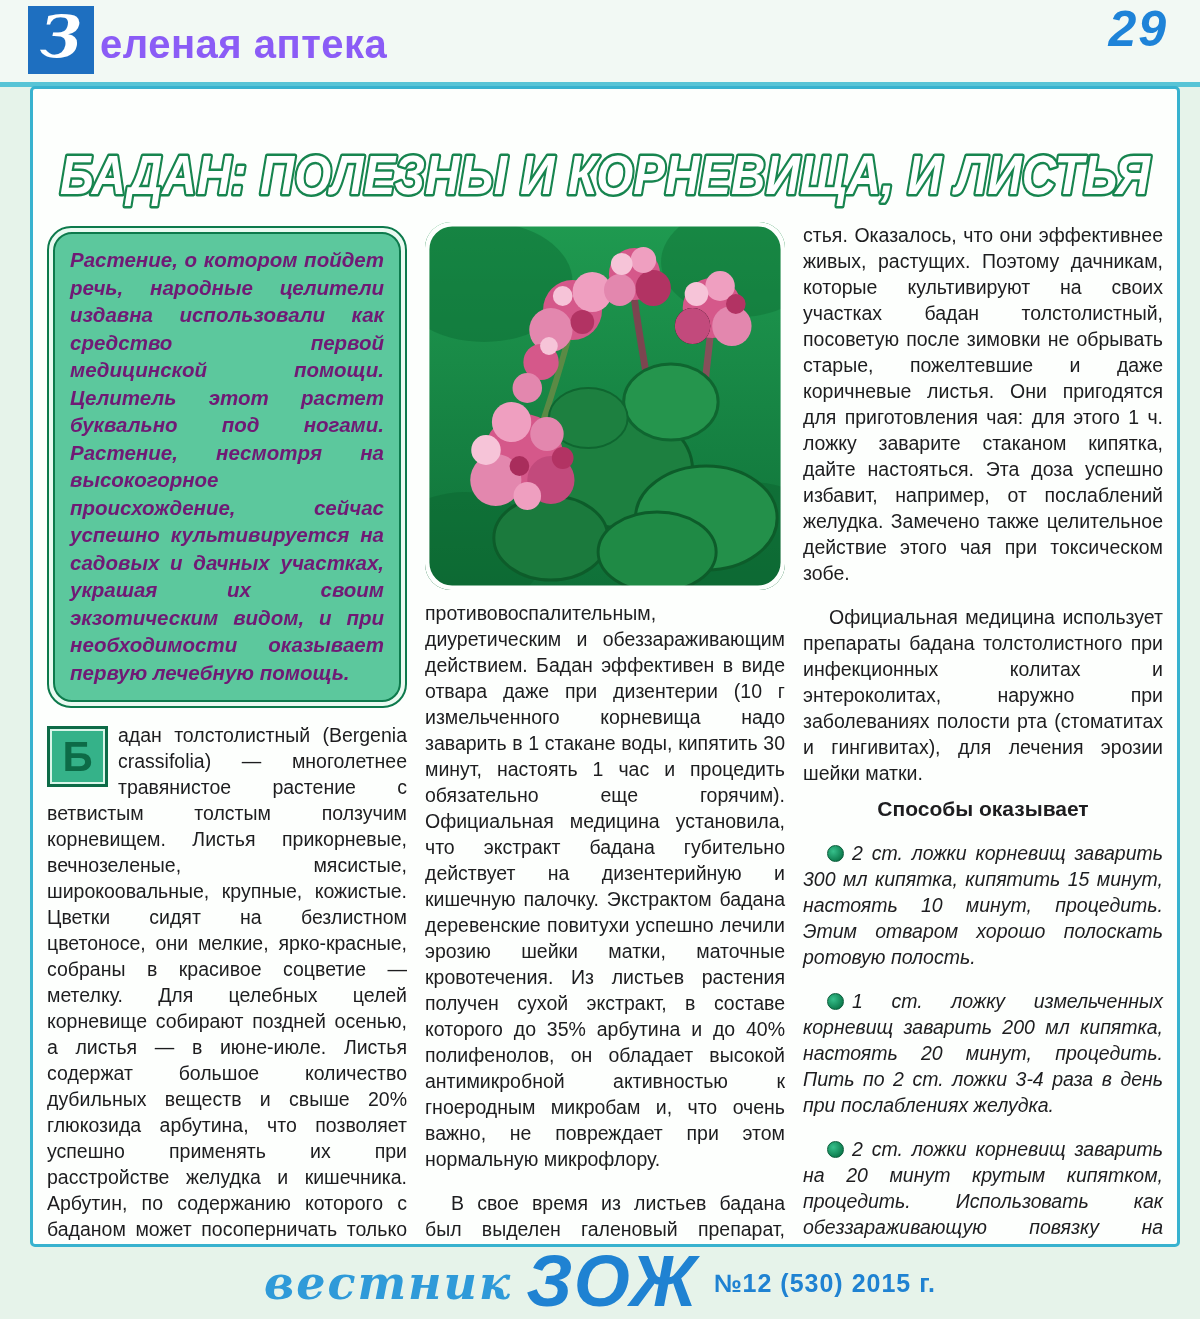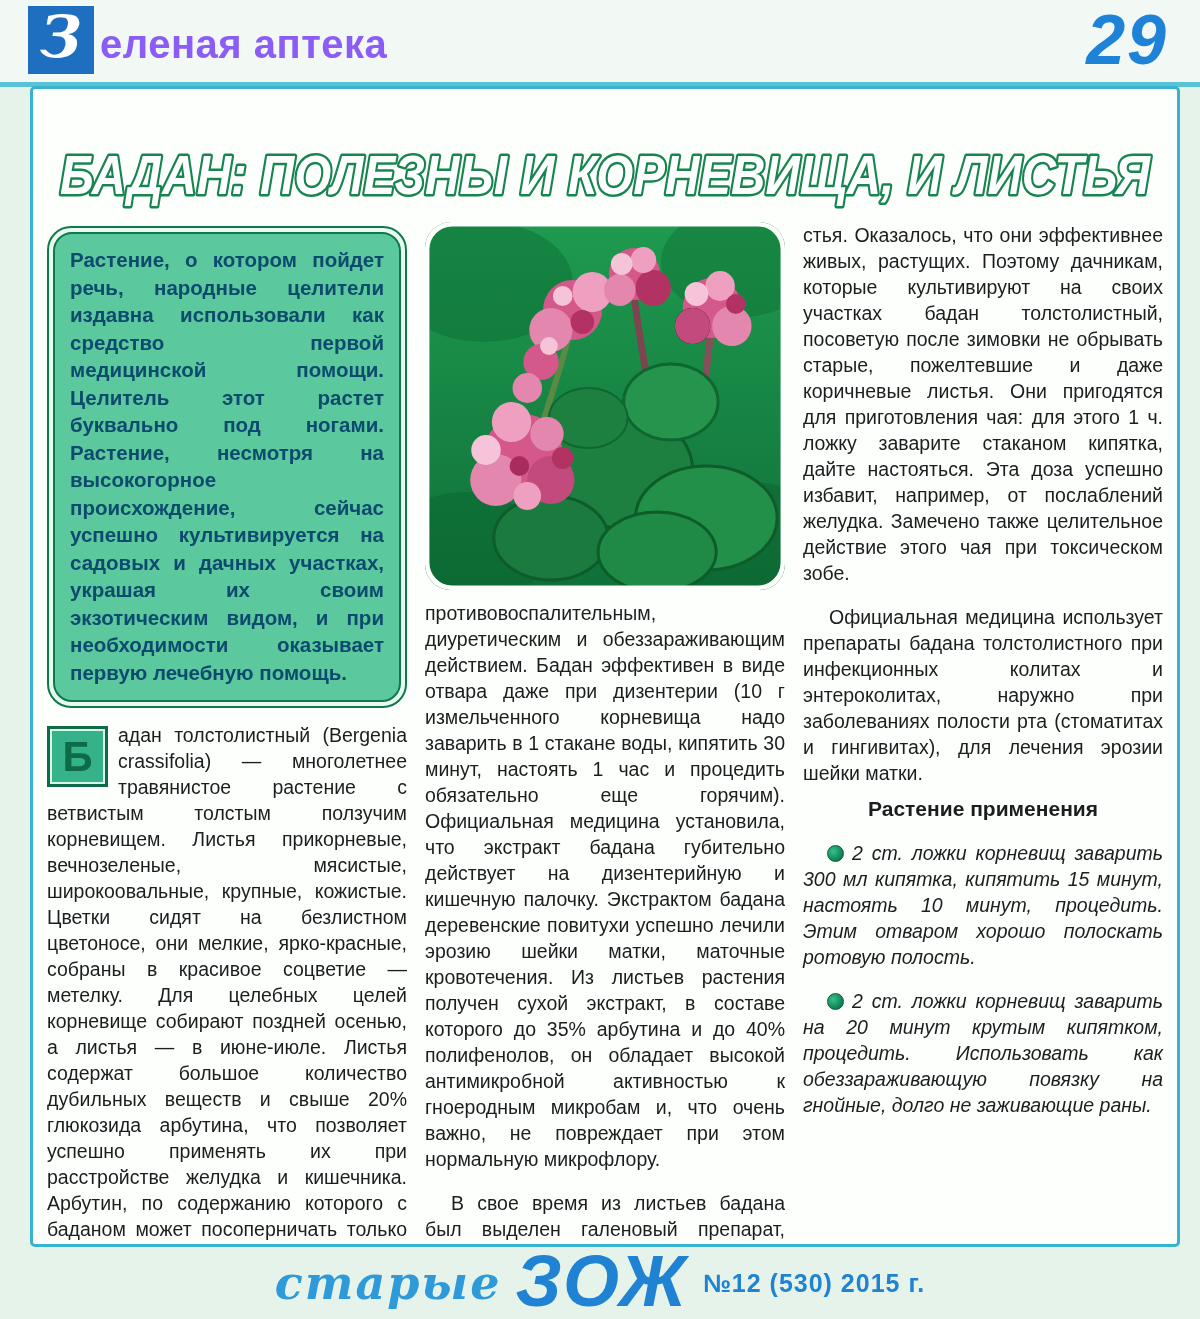--- a/index.html
+++ b/index.html
@@ -7,36 +7,36 @@
     width:1200px;height:1319px;position:relative;overflow:hidden;
     background:#e6f3ea;
     font-family:"Liberation Sans",sans-serif;
     -webkit-font-smoothing:antialiased;
   }
   
   .header{position:absolute;top:0;left:0;right:0;height:82px;background:#f2f9f4;border-bottom:5px solid #58c4d6;}
   .hdr-box{position:absolute;left:28px;top:6px;width:66px;height:68px;background:#1e6fc0;display:flex;align-items:center;justify-content:center;}
   .hdr-box span{font-family:"DejaVu Serif",serif;font-style:italic;font-weight:bold;color:#fff;font-size:58px;line-height:1;transform:translateY(-3px);}
   .hdr-title{position:absolute;left:100px;top:22px;color:#8b5cf6;font-size:40px;font-weight:bold;letter-spacing:.5px;}
-  .page-num{position:absolute;right:32px;top:0px;color:#1e83d8;font-size:70px;font-weight:bold;font-style:italic;letter-spacing:2px;}
+  .page-num{position:absolute;right:32px;top:0px;color:#1e83d8;font-size:50px;font-weight:bold;font-style:italic;letter-spacing:2px;}
   
   .panel{position:absolute;left:30px;right:20px;top:86px;bottom:72px;background:#fdfffd;
     border:3px solid #38b2cf;border-radius:5px;overflow:hidden;}
   .title-wrap{width:100%;height:92px;display:flex;align-items:center;justify-content:center;margin-top:39px;}
   .title-wrap svg{width:1118px;height:88px;}
   
   .columns{display:flex;gap:18px;padding:2px 14px 0 14px;}
   .col{flex:1 1 0;min-width:0;color:#1d1d1f;font-size:19.5px;line-height:26px;text-align:justify;}
   .col p{margin:0 0 0 0;}
   .col p + p{margin-top:18px;}
   p.indent{text-indent:26px;}
   
   .intro-box{border:2px solid #0d7a4c;border-radius:24px;padding:4px;margin:4px 0 14px 0;background:#eafaf1;}
   .intro-inner{border:2px solid #0d7a4c;border-radius:19px;background:#5cc89d;padding:12px 15px 14px 15px;
-    font-weight:bold;color:#0c4a6e;font-size:20.5px;line-height:27.5px;text-align:justify;}
+    font-weight:bold;font-style:italic;color:#701a75;font-size:20.5px;line-height:27.5px;text-align:justify;}
   
   .dropcap{float:left;width:55px;height:55px;margin:4px 10px 2px 0;background:#35b289;border:3px solid #0d6b47;
     box-shadow:inset 0 0 0 2px #d9f5e9;display:flex;align-items:center;justify-content:center;
     font-size:42px;font-weight:bold;color:#0d6b47;}
   
   .photo{width:100%;height:368px;border-radius:26px;overflow:hidden;display:block;margin-bottom:10px;}
   
   .methods-heading{font-weight:bold;text-align:center;font-size:21px;margin:10px 0 4px 0 !important;text-indent:0;}
   p.bullet{font-style:italic;text-indent:24px;}
   .dot{display:inline-block;width:15px;height:15px;border-radius:50%;
@@ -145,26 +145,27 @@
         </g>
         <rect x="1.5" y="1.5" width="363" height="365" rx="26" fill="none" stroke="#fdfffd" stroke-width="6"></rect>
       </svg>
       <p>противовоспалительным, диуретическим и обеззараживающим действием. Бадан эффективен в виде отвара даже при дизентерии (10 г измельченного корневища надо заварить в 1 стакане воды, кипятить 30 минут, настоять 1 час и процедить обязательно еще горячим). Официальная медицина установила, что экстракт бадана губительно действует на дизентерийную и кишечную палочку. Экстрактом бадана деревенские повитухи успешно лечили эрозию шейки матки, маточные кровотечения. Из листьев растения получен сухой экстракт, в составе которого до 35% арбутина и до 40% полифенолов, он обладает высокой антимикробной активностью к гноеродным микробам и, что очень важно, не повреждает при этом нормальную микрофлору.</p>
       <p class="indent">В свое время из листьев бадана был выделен галеновый препарат, усиливающий работоспособность организма. В смеси с рододендроном и горцем птичьим (спорышем) бадан использовали при лечении панкреатита. Народы Горного Алтая издавна листья бадана применяли как заменитель чая, причем в дело шли старые, увядшие ли-</p>
     </div>
 
     <div class="col">
       <p>стья. Оказалось, что они эффективнее живых, растущих. Поэтому дачникам, которые культивируют на своих участках бадан толстолистный, посоветую после зимовки не обрывать старые, пожелтевшие и даже коричневые листья. Они пригодятся для приготовления чая: для этого 1 ч. ложку заварите стаканом кипятка, дайте настояться. Эта доза успешно избавит, например, от послаблений желудка. Замечено также целительное действие этого чая при токсическом зобе.</p>
       <p class="indent">Официальная медицина использует препараты бадана толстолистного при инфекционных колитах и энтероколитах, наружно при заболеваниях полости рта (стоматитах и гингивитах), для лечения эрозии шейки матки.</p>
-      <p class="methods-heading">Растение применения</p>
+      <p class="methods-heading">Способы оказывает</p>
       <p class="bullet"><span class="dot"></span><span>2 ст. ложки корневищ заварить 300 мл кипятка, кипятить 15 минут, настоять 10 минут, процедить. Этим отваром хорошо полоскать ротовую полость.</span></p>
+      <p class="bullet"><span class="dot"></span><span>1 ст. ложку измельченных корневищ заварить 200 мл кипятка, настоять 20 минут, процедить. Пить по 2 ст. ложки 3-4 раза в день при послаблениях желудка.</span></p>
       <p class="bullet"><span class="dot"></span><span>2 ст. ложки корневищ заварить на 20 минут крутым кипятком, процедить. Использовать как обеззараживающую повязку на гнойные, долго не заживающие раны.</span></p>
 
     </div>
 
   </div>
 </div>
 
 <div class="footer">
-  <span class="f-script">старые</span>
+  <span class="f-script">вестник</span>
   <span class="f-bold">ЗОЖ</span>
   <span class="f-issue">№12 (530) 2015 г.</span>
 </div>
 
 </body></html>

